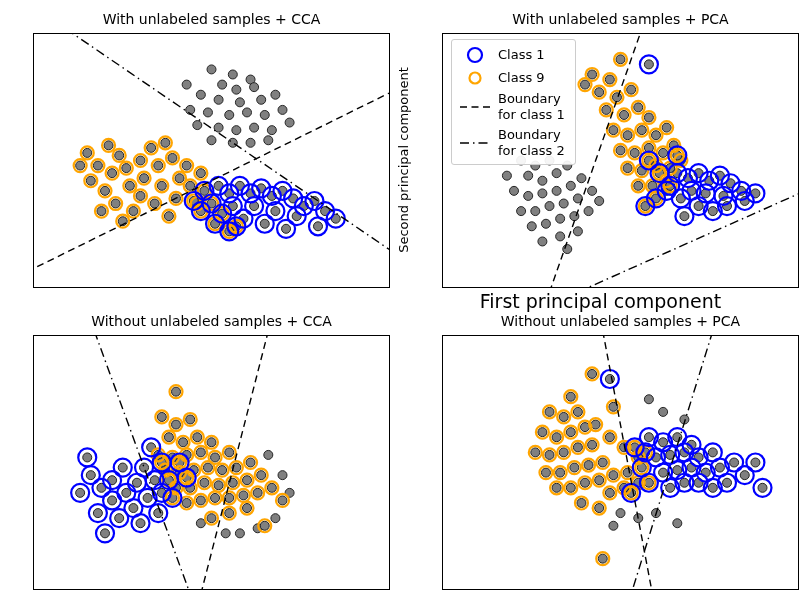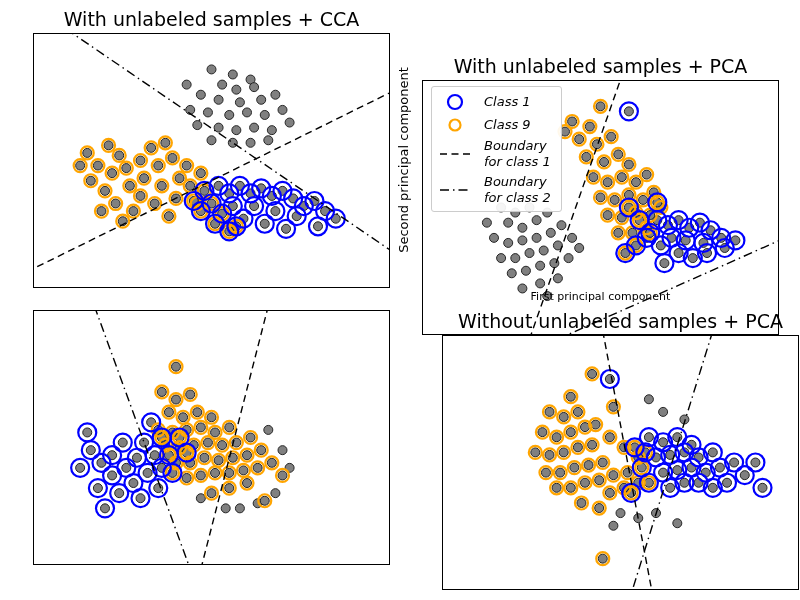--- a/index.html
+++ b/index.html
@@ -2,40 +2,40 @@
 <html><head>
 <meta charset="utf-8">
 <style>
   html,body{margin:0;padding:0;background:#ffffff;}
   .figure{
     position:relative;width:800px;height:600px;background:#ffffff;
     font-family:"DejaVu Sans","Liberation Sans",sans-serif;color:#000;
     overflow:hidden;
   }
   .subplot{position:absolute;width:357px;}
-  .sp-title{height:22px;line-height:22px;text-align:center;font-size:19px;color:#000;margin-bottom:3px;white-space:nowrap;}
+  .sp-title{height:22px;line-height:22px;text-align:center;font-size:14px;color:#000;margin-bottom:3px;white-space:nowrap;}
   svg.axes{display:block;border:1px solid #000;background:#fff;}
   .ylabel{
     position:absolute;left:403px;top:160px;
     transform:translate(-50%,-50%) rotate(-90deg);
     font-size:13px;white-space:nowrap;
   }
   .xlabel{
     position:absolute;left:422px;top:290px;width:357px;
-    text-align:center;font-size:11px;
+    text-align:center;font-size:19px;
   }
   .legend{
     position:absolute;left:9px;top:31px;
     background:rgba(255,255,255,0.92);
     border:1px solid #cccccc;border-radius:3px;
     padding:5px 10px 5px 6px;
     display:flex;flex-direction:column;gap:3px;
     z-index:2;
   }
-  .legend-item{display:flex;align-items:center;gap:12px;font-style:italic;}
+  .legend-item{display:flex;align-items:center;gap:6px;}
   .legend-label{font-size:13px;white-space:pre-line;line-height:1.25;}
 </style>
 </head>
 <body>
 
 <div class="figure">
 
   <div class="subplot" style="left:33px;top:8px;">
     <div class="sp-title">With unlabeled samples + CCA</div>
     <svg class="axes" width="355" height="253" viewBox="0 0 355 253">
@@ -197,21 +197,21 @@
           <circle cx="159.75" cy="166.98000000000002" r="9" fill="none" stroke="#0000ff" stroke-width="2.2"></circle>
           <circle cx="202.35" cy="192.28" r="9" fill="none" stroke="#0000ff" stroke-width="2.2"></circle>
         </g>
         <g>
           <line x1="-7.1000000000000005" y1="237.82" x2="362.1" y2="55.660000000000004" stroke="#000000" stroke-width="1.4" stroke-dasharray="7,4.5"></line>
           <line x1="31.95" y1="-5.0600000000000005" x2="362.1" y2="220.10999999999999" stroke="#000000" stroke-width="1.4" stroke-dasharray="9,4,1.5,4"></line>
         </g>
       </svg>
   </div>
 
-  <div class="subplot" style="left:422px;top:8px;margin-top:47px;">
+  <div class="subplot" style="left:442px;top:8px;">
     <div class="sp-title">With unlabeled samples + PCA</div>
     <svg class="axes" width="355" height="253" viewBox="0 0 355 253">
         <g>
           <circle cx="78.1" cy="126.5" r="4.5" fill="#808080" stroke="#262626" stroke-width="1"></circle>
           <circle cx="92.3" cy="131.56" r="4.5" fill="#808080" stroke="#262626" stroke-width="1"></circle>
           <circle cx="106.5" cy="126.5" r="4.5" fill="#808080" stroke="#262626" stroke-width="1"></circle>
           <circle cx="85.2" cy="141.68" r="4.5" fill="#808080" stroke="#262626" stroke-width="1"></circle>
           <circle cx="99.4" cy="146.73999999999998" r="4.5" fill="#808080" stroke="#262626" stroke-width="1"></circle>
           <circle cx="113.60000000000001" cy="139.15" r="4.5" fill="#808080" stroke="#262626" stroke-width="1"></circle>
           <circle cx="124.24999999999999" cy="131.56" r="4.5" fill="#808080" stroke="#262626" stroke-width="1"></circle>
@@ -389,20 +389,21 @@
           <div class="legend-label">Boundary
 for class 2</div>
         </div>
       </div>
   </div>
 
   <div class="ylabel">Second principal component</div>
   <div class="xlabel">First principal component</div>
 
   <div class="subplot" style="left:33px;top:310px;">
+    <div class="sp-title">Without unlabeled samples + CCA</div>
     <svg class="axes" width="355" height="253" viewBox="0 0 355 253">
         <g>
           <circle cx="205.89999999999998" cy="197.34" r="4.5" fill="#808080" stroke="#262626" stroke-width="1"></circle>
           <circle cx="223.65" cy="192.28" r="4.5" fill="#808080" stroke="#262626" stroke-width="1"></circle>
           <circle cx="241.4" cy="182.16" r="4.5" fill="#808080" stroke="#262626" stroke-width="1"></circle>
           <circle cx="255.6" cy="156.85999999999999" r="4.5" fill="#808080" stroke="#262626" stroke-width="1"></circle>
           <circle cx="234.3" cy="118.91" r="4.5" fill="#808080" stroke="#262626" stroke-width="1"></circle>
           <circle cx="191.70000000000002" cy="197.34" r="4.5" fill="#808080" stroke="#262626" stroke-width="1"></circle>
           <circle cx="166.85" cy="187.22" r="4.5" fill="#808080" stroke="#262626" stroke-width="1"></circle>
           <circle cx="248.49999999999997" cy="139.15" r="4.5" fill="#808080" stroke="#262626" stroke-width="1"></circle>

